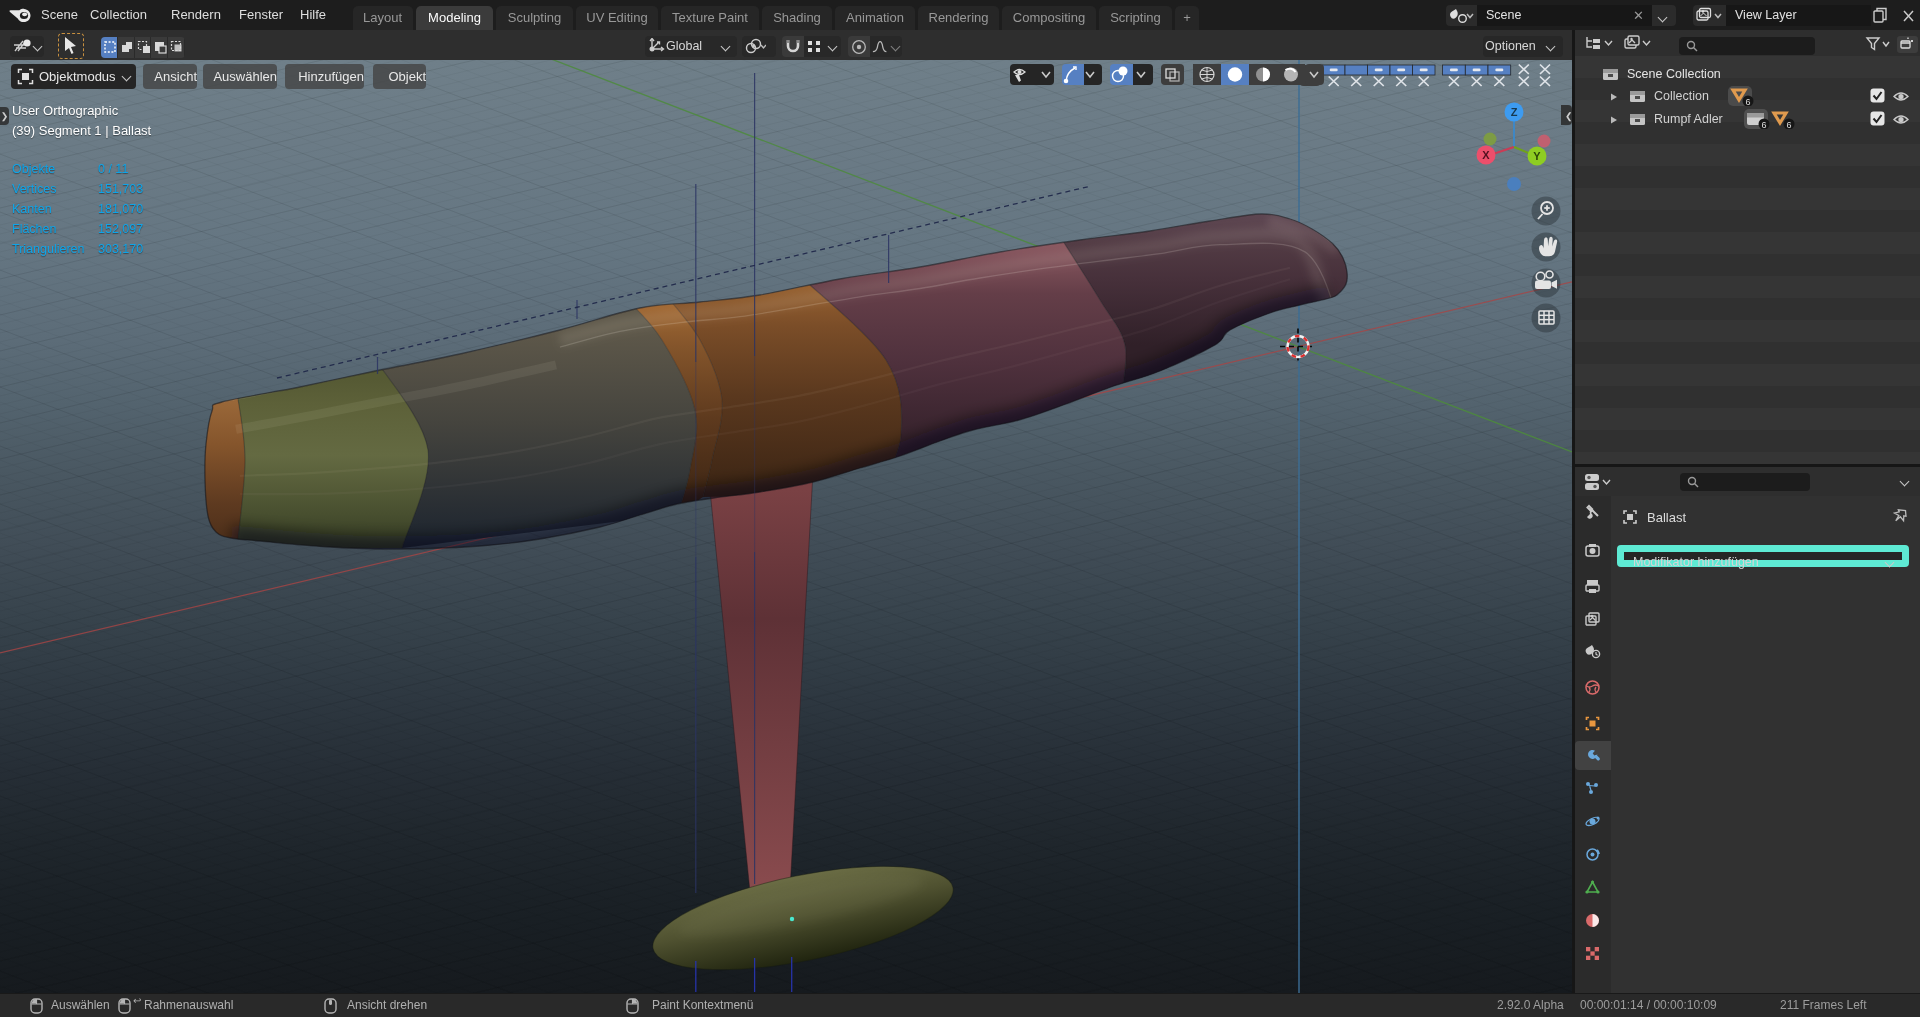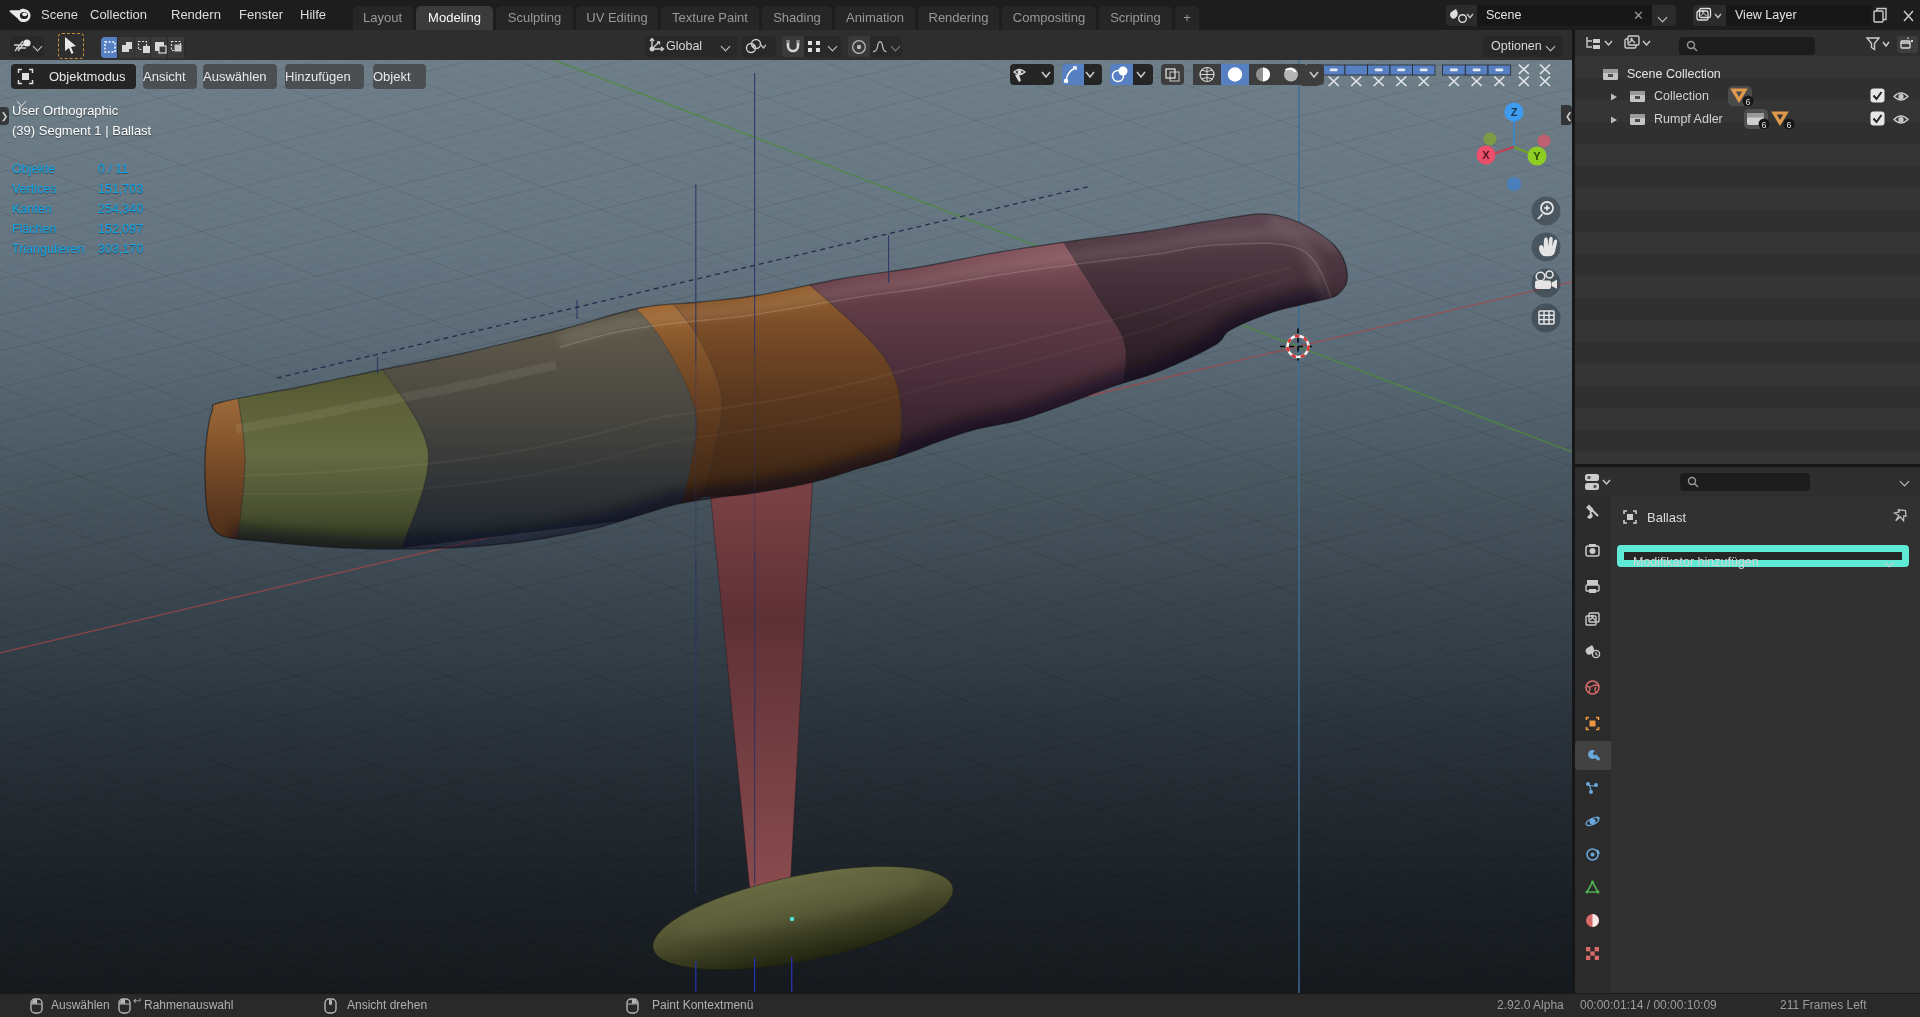--- a/index.html
+++ b/index.html
@@ -5,21 +5,21 @@
 font-family:"Liberation Sans",sans-serif;-webkit-font-smoothing:antialiased}
 .abs{position:absolute}
 #topbar{position:absolute;left:0;top:0;width:1920px;height:30px;background:#1d1d1d}
 .menu{position:absolute;top:0;height:30px;line-height:30px;color:#dedede;font-size:13px}
 .tab{position:absolute;top:6px;height:24px;line-height:24px;border-radius:5px 5px 0 0;
 font-size:13px;color:#989898;text-align:center;background:#262626}
 .tab.act{background:#3b3b3b;color:#fcfcfc}
 #toolbar{position:absolute;left:0;top:30px;width:1572px;height:30px;background:#2e2e2e}
 .tbtn{position:absolute;background:#282828;border-radius:4px;color:#d8d8d8;font-size:12.5px}
 #vhead .hbtn{position:absolute;top:4px;height:25px;line-height:25px;border-radius:4px;
-background:rgba(68,68,68,0.8);color:#e8e8e8;font-size:13px;text-align:left}
+background:rgba(68,68,68,0.8);color:#e8e8e8;font-size:13px;text-align:right}
 .ovl{position:absolute;color:#fff;font-size:13px;text-shadow:0 1px 1px rgba(0,0,0,0.45)}
 .stat{position:absolute;color:#0ea5e9;font-size:12.5px;text-shadow:0 1px 1px rgba(0,0,0,0.4)}
 #outl{position:absolute;left:1575px;top:30px;width:345px;height:434px;background:#303030}
 #props{position:absolute;left:1575px;top:467px;width:345px;height:526px;background:#313131}
 #statusbar{position:absolute;left:0;top:993px;width:1920px;height:24px;background:#292929;
 border-top:1px solid #191919;color:#b0b0b0;font-size:12px}
 .chev{display:inline-block;width:7px;height:7px;border-right:1.6px solid #c9c9c9;
 border-bottom:1.6px solid #c9c9c9;transform:rotate(45deg);vertical-align:middle}
 </style></head><body>
 <div id="viewport" style="position:absolute;left:0;top:60px;width:1572px;height:933px">
@@ -567,21 +567,21 @@
         <path d="M1518.8,4.5 L1528.8,14 M1528.8,4.5 L1518.8,14" stroke="#dfe3e8" stroke-width="1.7" fill="none"></path>
         <path d="M1540,4.5 L1550,14 M1550,4.5 L1540,14" stroke="#dfe3e8" stroke-width="1.7" fill="none"></path>
       </g>
     </svg>
     <div id="vhead">
       <div class="hbtn" style="left:11px;width:125px;background:#252525;text-align:left"><svg width="17" height="17" style="vertical-align:-4px;margin-left:6px" viewBox="0 0 17 17">
           <g stroke="#e0e0e0" stroke-width="1.5" fill="none">
             <path d="M1.5,5 v-3.5 h3.5 M12,1.5 h3.5 v3.5 M15.5,12 v3.5 h-3.5 M5,15.5 h-3.5 v-3.5"></path>
             <rect x="5" y="5" width="7" height="7" fill="#e0e0e0" stroke="none"></rect>
           </g>
-        </svg><span style="margin-left:15px">Objektmodus</span><span class="chev" style="margin-left:7px;margin-top:-3px"></span></div>
+        </svg><span style="margin-left:5px">Objektmodus</span><span class="chev" style="margin-left:7px;margin-top:-3px"></span></div>
       <div class="hbtn" style="left:143px;width:54px">Ansicht</div>
       <div class="hbtn" style="left:203px;width:74px">Auswählen</div>
       <div class="hbtn" style="left:285px;width:79px">Hinzufügen</div>
       <div class="hbtn" style="left:373px;width:53px">Objekt</div>
       <svg class="abs" style="left:1010px;top:3px" width="320" height="24" viewBox="0 0 320 24">
         <rect x="0" y="1" width="44" height="21" rx="4" fill="#252525"></rect>
         <g stroke="#ddd" stroke-width="1.3" fill="none">
           <path d="M4,9 q5.5,-5 11,0 q-5.5,5 -11,0 Z"></path>
           <circle cx="9.5" cy="9" r="2" fill="#ddd" stroke="none"></circle>
           <path d="M5,12 l4,7 2,-1.5 -2,-5.5 Z" fill="#ddd" stroke="none"></path>
@@ -622,21 +622,21 @@
         <path d="M300,9 l4,5 4,-5" stroke="#c9c9c9" stroke-width="1.6" fill="none"></path>
       </svg>
     </div>
     <div class="ovl" style="left:12px;top:43px">User Orthographic</div>
     <div class="ovl" style="left:12px;top:63px">(39) Segment 1 | Ballast</div>
     <div class="stat" style="left:12px;top:102px">Objekte</div>
     <div class="stat" style="left:98px;top:102px">0 / 11</div>
     <div class="stat" style="left:12px;top:122px">Vertices</div>
     <div class="stat" style="left:98px;top:122px">151,703</div>
     <div class="stat" style="left:12px;top:142px">Kanten</div>
-    <div class="stat" style="left:98px;top:142px">254,340</div>
+    <div class="stat" style="left:98px;top:142px">181,070</div>
     <div class="stat" style="left:12px;top:162px">Flächen</div>
     <div class="stat" style="left:98px;top:162px">152,097</div>
     <div class="stat" style="left:12px;top:182px">Triangulieren</div>
     <div class="stat" style="left:98px;top:182px">303,170</div>
     <div class="abs" style="left:0;top:47px;width:9px;height:18px;background:rgba(43,43,43,0.85);border-radius:0 4px 4px 0;color:#ccc;font-size:9px;line-height:18px;text-align:center">❯</div>
   </div>
 <div id="topbar">
     <svg class="abs" style="left:8px;top:5px" width="25" height="20" viewBox="0 0 25 20">
       <g fill="#e8e8e8">
         <path d="M9.3,9.4 C9.7,5.5 13,3.6 16.2,3.9 c3.4,0.3 6.3,3 6.3,6.6 c0,3.7 -3,6.6 -6.7,6.6 c-2.6,0 -5,-1.5 -6.1,-3.7 L2,7 C1,6.2 1.4,5.3 2.6,5.3 l8.4,-0.1 c1,0 1.3,0.9 0.5,1.5 L9.3,9.4 Z"></path>
@@ -750,21 +750,21 @@
     </div>
     <div class="abs" style="left:848px;top:6px;width:54px;height:21px">
       <div class="abs" style="width:22px;height:21px;background:#3a3a3a;border-radius:4px 0 0 4px"><svg width="16" height="16" style="margin:2.5px 0 0 3px" viewBox="0 0 16 16">
           <circle cx="8" cy="8" r="6.3" stroke="#b9b9b9" stroke-width="1.3" fill="none"></circle>
           <circle cx="8" cy="8" r="2.2" fill="#b9b9b9"></circle>
         </svg></div>
       <div class="abs" style="left:22px;width:32px;height:21px;background:#282828;border-radius:0 4px 4px 0"><svg width="16" height="15" style="margin:3px 0 0 2px" viewBox="0 0 16 15">
           <path d="M1,13 q4,0 5,-5 q1,-6 3,-6 q2,0 3,6 q1,5 4,5" transform="scale(0.9) translate(0,1)" stroke="#b9b9b9" stroke-width="1.4" fill="none"></path>
         </svg><span class="chev" style="position:absolute;right:3px;top:7px;opacity:0.55"></span></div>
     </div>
-    <div class="tbtn" style="left:1483px;top:6px;width:80px;height:21px;line-height:21px;background:#272727"><span style="margin-left:8px">Optionen</span><span class="chev" style="position:absolute;right:9px;top:7px"></span></div>
+    <div class="tbtn" style="left:1483px;top:6px;width:80px;height:21px;line-height:21px;background:#272727"><span style="margin-left:2px">Optionen</span><span class="chev" style="position:absolute;right:9px;top:7px"></span></div>
   </div>
 <div id="outl">
     <div class="abs" style="left:0;top:26px;width:345px;height:22px;background:#353535"></div>
     <div class="abs" style="left:0;top:48px;width:345px;height:22px;background:#303030"></div>
     <div class="abs" style="left:0;top:70px;width:345px;height:22px;background:#353535"></div>
     <div class="abs" style="left:0;top:92px;width:345px;height:22px;background:#303030"></div>
     <div class="abs" style="left:0;top:114px;width:345px;height:22px;background:#353535"></div>
     <div class="abs" style="left:0;top:136px;width:345px;height:22px;background:#303030"></div>
     <div class="abs" style="left:0;top:158px;width:345px;height:22px;background:#353535"></div>
     <div class="abs" style="left:0;top:180px;width:345px;height:22px;background:#303030"></div>

